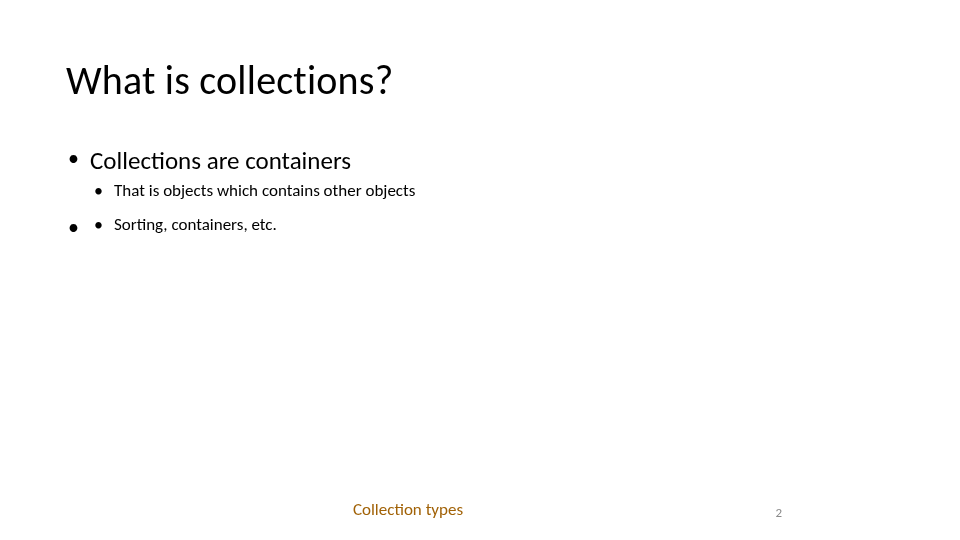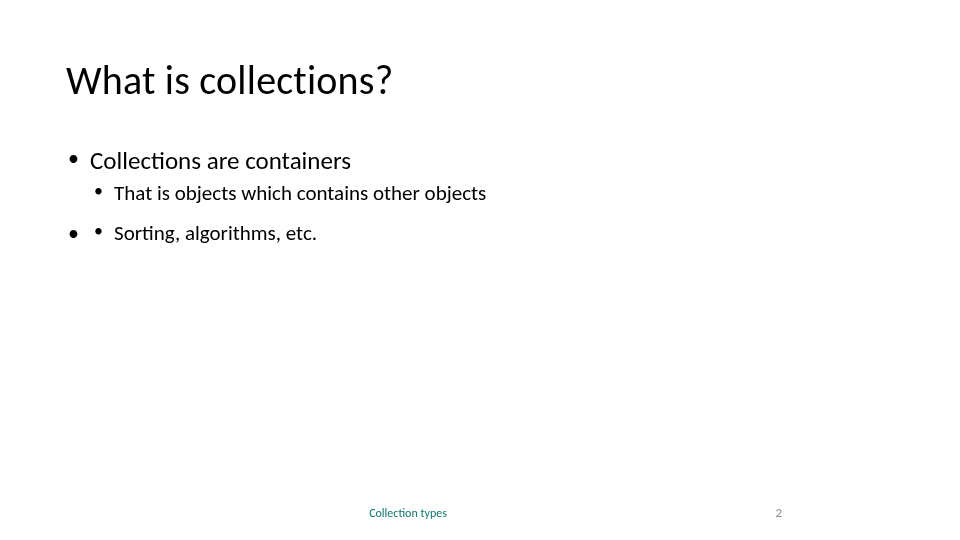--- a/index.html
+++ b/index.html
@@ -3,44 +3,44 @@
 <meta charset="utf-8">
 <style>
   * { margin: 0; padding: 0; box-sizing: border-box; }
   html, body { width: 960px; height: 540px; background: #fff; font-family: "Calibri", "Segoe UI", Arial, sans-serif; color: #000; }
   .slide { position: relative; width: 816px; height: 540px; padding: 56px 66px 40px 66px; }
   .title { font-size: 40px; font-weight: 400; letter-spacing: 0.2px; margin-bottom: 40px; }
   ul.level1 { list-style: none; padding-left: 0; }
   ul.level1 > li { position: relative; padding-left: 24px; font-size: 25px; line-height: 1.25; margin-bottom: 4px; margin-top: 12px; }
   ul.level1 > li::before { content: "•"; position: absolute; left: 2px; top: 0; font-size: 22px; }
   ul.level2 { list-style: none; padding-left: 0; margin-top: 4px; margin-bottom: 6px; }
-  ul.level2 > li { position: relative; padding-left: 24px; font-size: 21px; line-height: 1.3; }
+  ul.level2 > li { position: relative; padding-left: 24px; font-size: 17px; line-height: 1.3; }
   ul.level2 > li::before { content: "•"; position: absolute; left: 4px; top: 0; font-size: 18px; }
-  .footer-center { position: absolute; bottom: 20px; left: 0; width: 100%; text-align: center; font-size: 12px; color: #0f766e; }
+  .footer-center { position: absolute; bottom: 20px; left: 0; width: 100%; text-align: center; font-size: 17px; color: #a16207; }
   .footer-right { position: absolute; bottom: 20px; right: 34px; font-size: 13px; color: #8a8a8a; }
 </style>
 </head>
 <body>
 
 <div class="slide">
   <h1 class="title">What is collections?</h1>
 
   <ul class="level1">
     <li>
       <span>Collections are containers</span>
       <ul class="level2">
         <li>
           <span>That is objects which contains other objects</span>
         </li>
       </ul>
     </li>
     <li>
       <ul class="level2">
         <li>
-          <span>Sorting, algorithms, etc.</span>
+          <span>Sorting, containers, etc.</span>
         </li>
       </ul>
     </li>
   </ul>
 
   <div class="footer-center">Collection types</div>
   <div class="footer-right">2</div>
 </div>
 
 </body></html>

